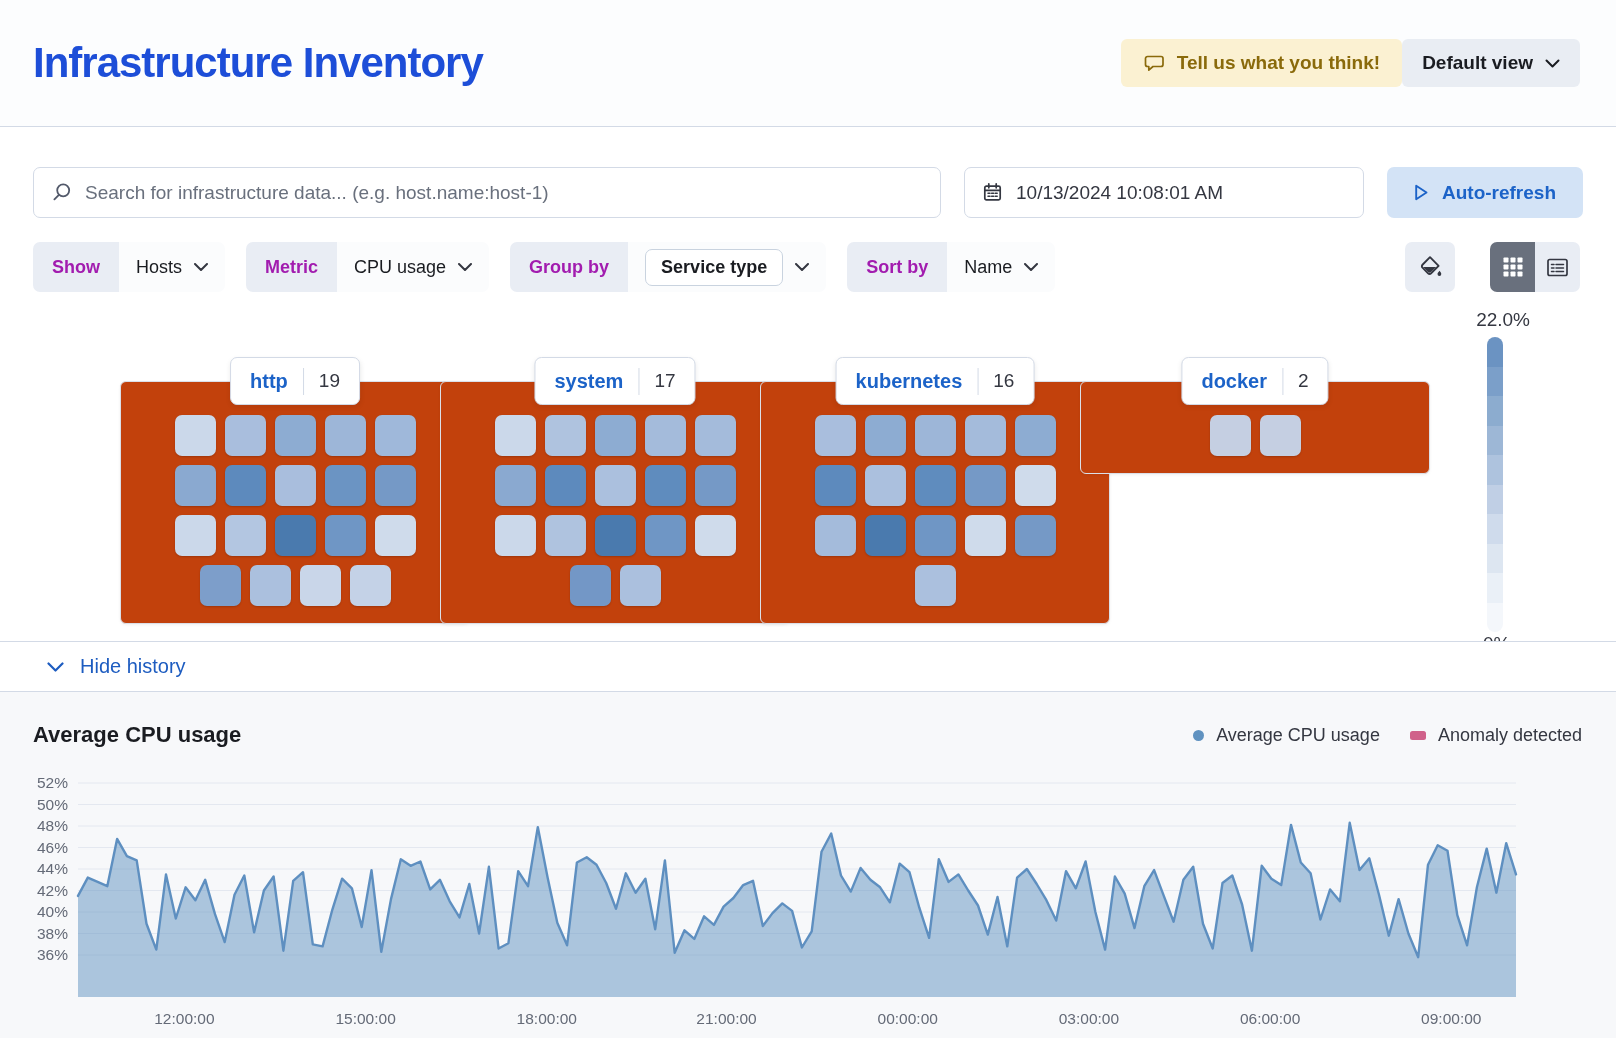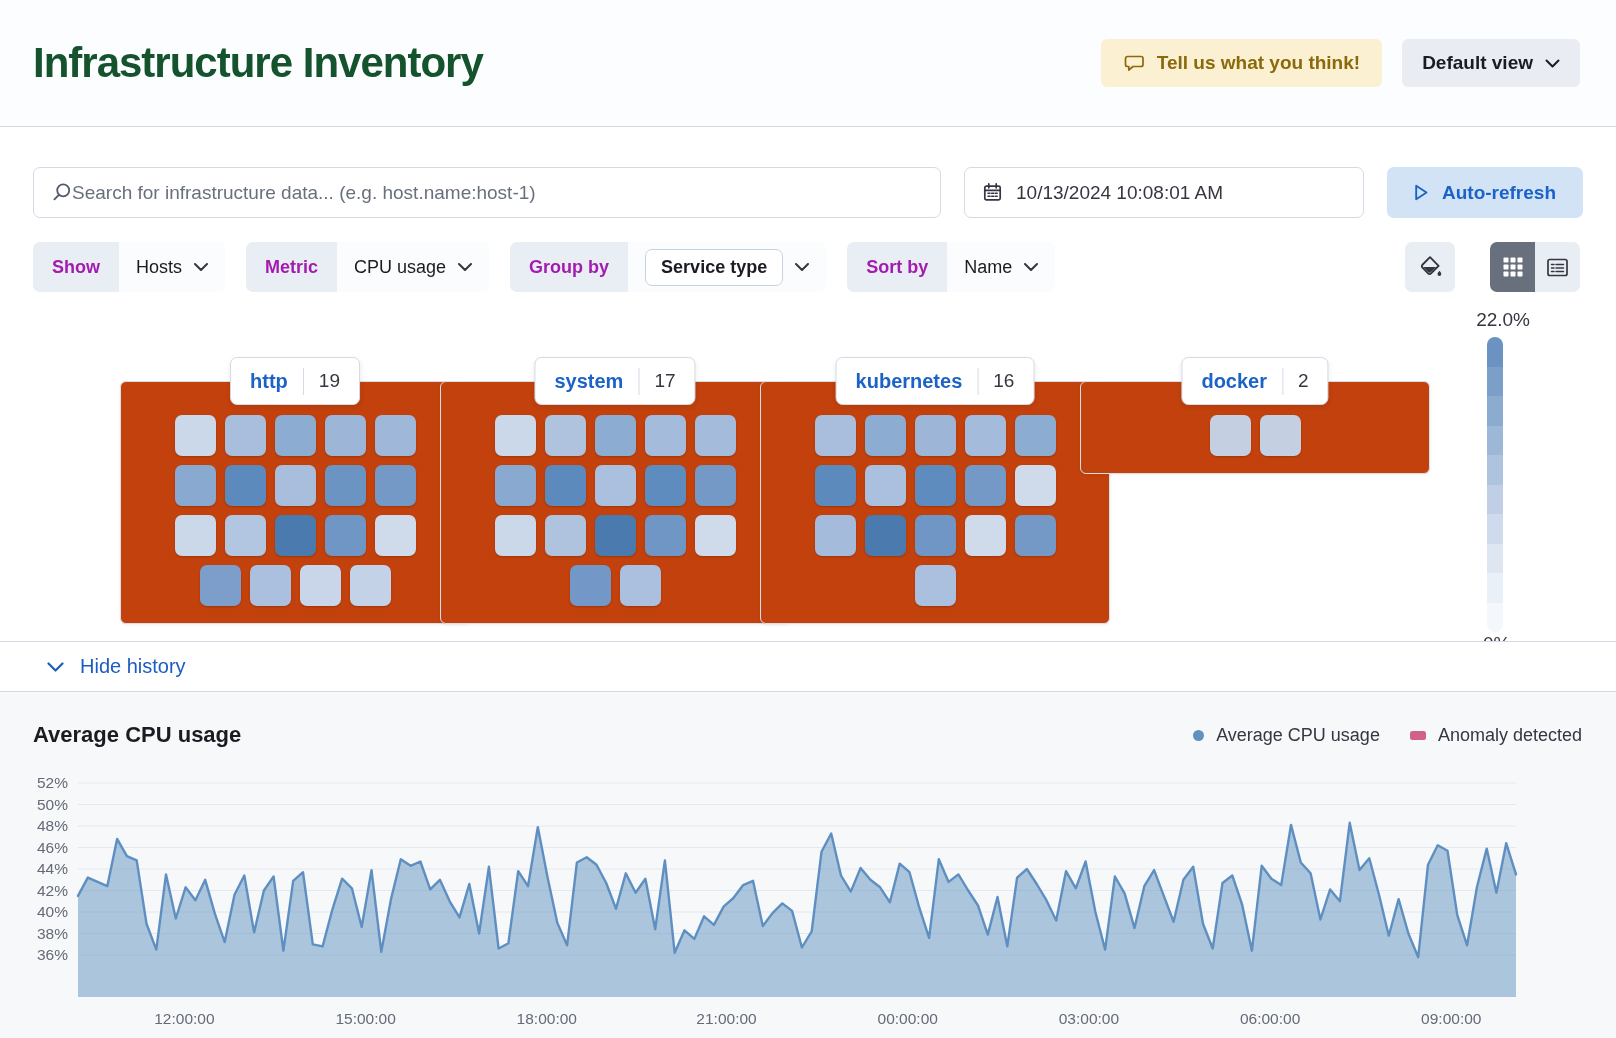--- a/index.html
+++ b/index.html
@@ -2,33 +2,33 @@
 <html><head>
 <meta charset="utf-8">
 <style>
   * { margin:0; padding:0; box-sizing:border-box; }
   html,body { width:1616px; height:1038px; overflow:hidden; background:#fff;
     font-family:"Liberation Sans","DejaVu Sans",sans-serif; color:#343741; }
 
   
   .header { height:127px; display:flex; align-items:center; justify-content:space-between;
     padding:0 36px 0 33px; background:#fcfdfe; border-bottom:1px solid #d3dae6; }
-  .page-title { font-size:42px; font-weight:700; letter-spacing:-1px; color:#14532d; }
-  .header-actions { display:flex; align-items:center; gap:20px; }
+  .page-title { font-size:42px; font-weight:700; letter-spacing:-1px; color:#1d4ed8; }
+  .header-actions { display:flex; align-items:center; }
   .feedback-btn { height:48px; display:flex; align-items:center; gap:11px; padding:0 22px;
     background:#fbf1d2; border:none; border-radius:6px; color:#8a6a0b; font-size:19px;
     font-weight:600; cursor:pointer; font-family:inherit; }
   .default-view-btn { height:48px; display:flex; align-items:center; gap:12px; padding:12px 20px;
     background:#e9edf3; border:none; border-radius:6px; color:#1a1c21; font-size:19px;
     font-weight:600; cursor:pointer; font-family:inherit; }
 
   
   .toolbar { display:flex; gap:23px; padding:40px 33px 0 33px; }
   .search-box { flex:1; height:51px; background:#fff; border:1px solid #d3dae6; border-radius:7px;
-    display:flex; align-items:center; padding:0 17px; }
+    display:flex; align-items:center; gap:13px; padding:0 17px; }
   .search-box input { flex:1; border:none; outline:none; font-size:19px; color:#343741;
     font-family:inherit; background:transparent; }
   .search-box input::placeholder { color:#69707d; }
   .date-box { width:400px; height:51px; background:#fff; border:1px solid #d3dae6; border-radius:7px;
     display:flex; align-items:center; gap:13px; padding:0 17px; font-size:19px; color:#343741; cursor:pointer; }
   .refresh-btn { width:196px; height:51px; background:#d3e3f6; border:none; border-radius:7px;
     display:flex; align-items:center; justify-content:center; gap:13px; color:#1c63c8;
     font-size:19px; font-weight:600; cursor:pointer; font-family:inherit; }
 
   

